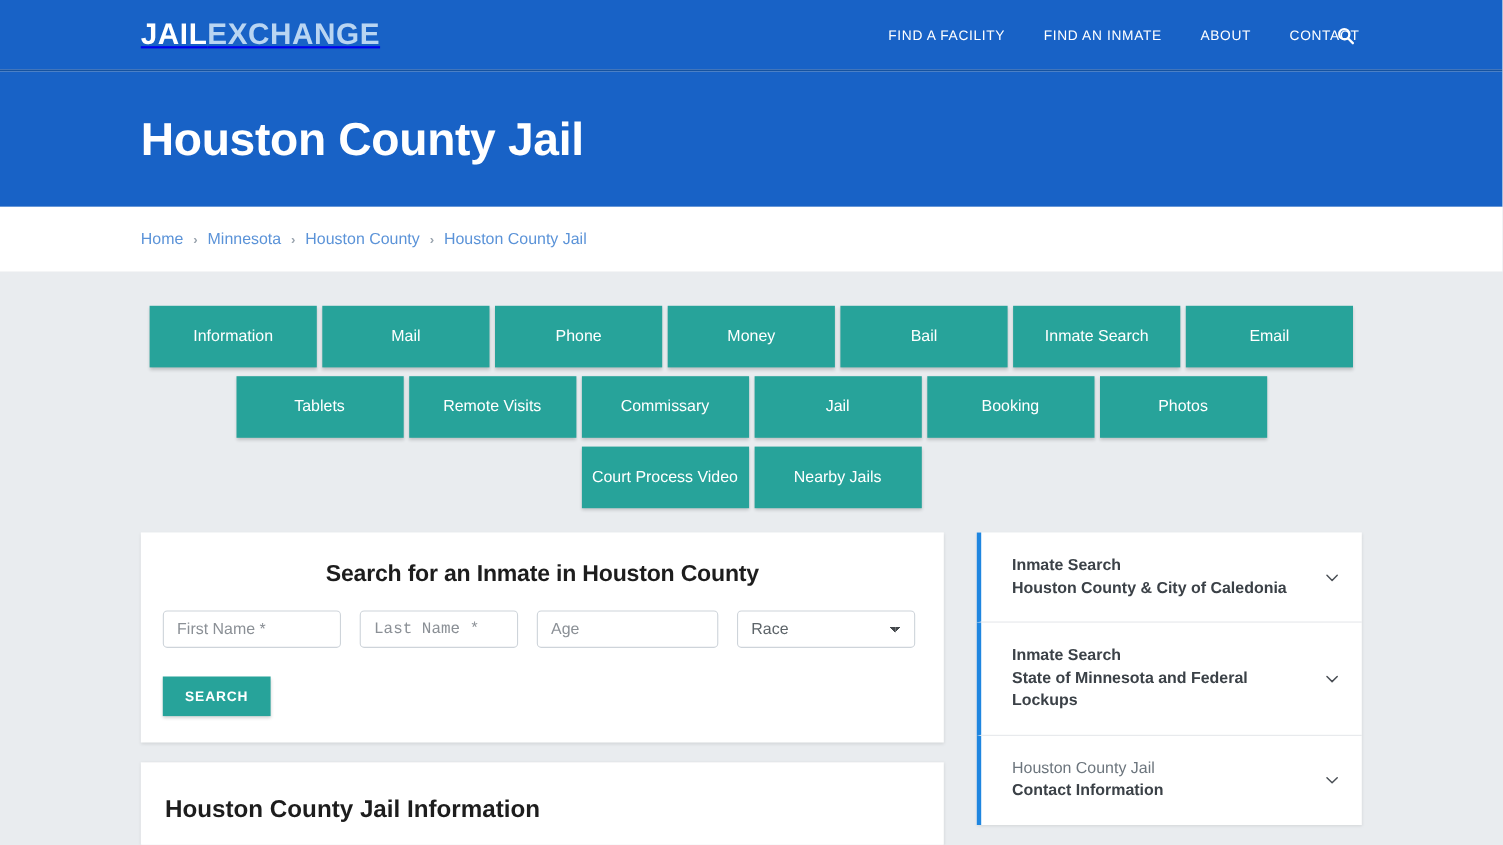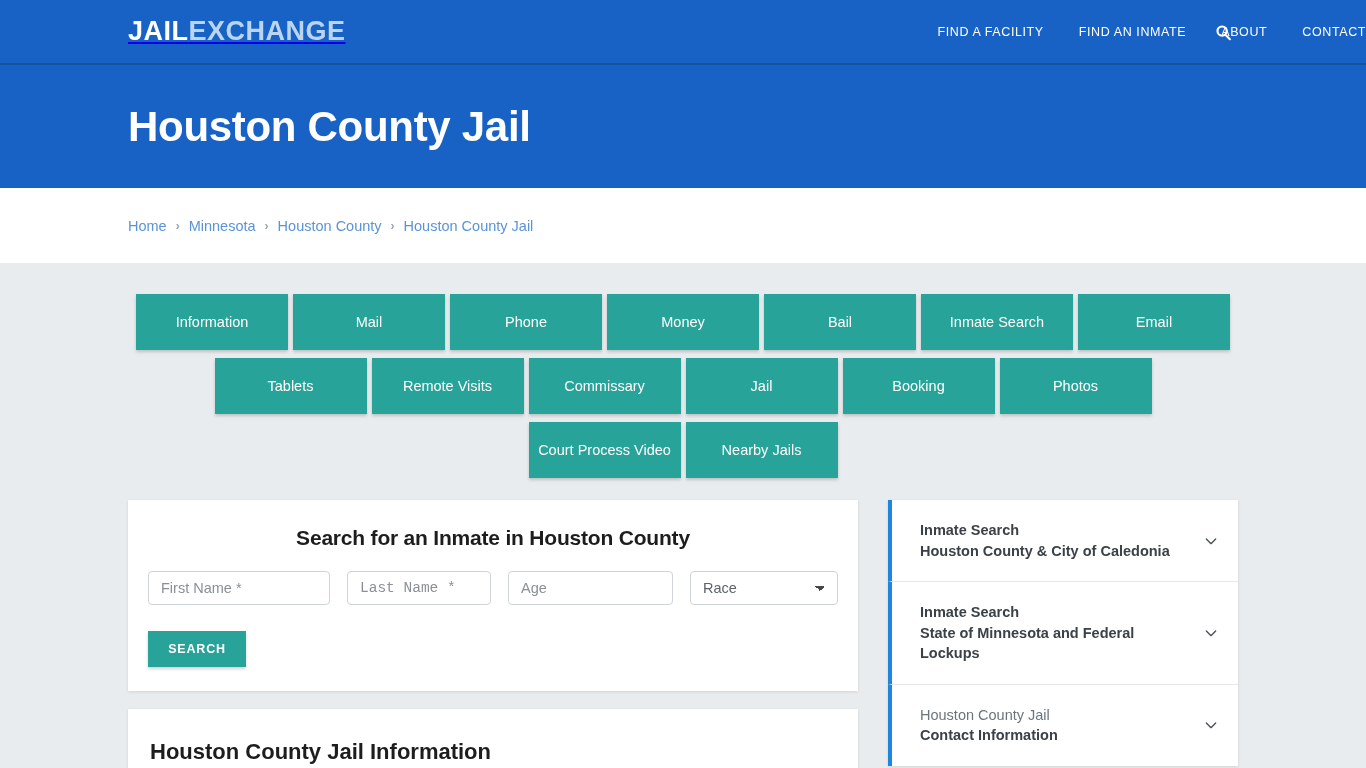--- a/index.html
+++ b/index.html
@@ -28,20 +28,21 @@
     line-height: 1;
     white-space: nowrap;
   }
   .logo .jail { color: #ffffff; }
   .logo .exchange { color: #b9d5f2; }
 
   .nav-links {
     margin-left: auto;
     display: flex;
     align-items: flex-start;
+    padding-right: 130px;
     gap: 35px;
   }
   .nav-link {
     color: #ffffff;
     font-size: 12.5px;
     letter-spacing: 0.6px;
     text-decoration: none;
     white-space: nowrap;
   }
   .nav-search-btn {
@@ -73,21 +74,21 @@
   }
   .hero h1 {
     color: #ffffff;
     font-size: 42px;
     font-weight: bold;
     letter-spacing: -0.3px;
   }
 
   
   .breadcrumb-band {
-    height: 75px;
+    height: 59px;
     background: #ffffff;
     display: flex;
     align-items: center;
     padding-left: 128px;
   }
   .breadcrumb { display: flex; align-items: center; gap: 9px; }
   .crumb {
     color: #5b93d8;
     font-size: 14.5px;
     text-decoration: none;
@@ -178,21 +179,21 @@
     border: 1px solid #ced4da;
     border-radius: 4px;
     padding: 0 12px;
     font-size: 14.5px;
     color: #5d6469;
     font-family: "Liberation Sans", sans-serif;
     background: #ffffff;
     outline: none;
   }
   .field::placeholder { color: #8b9096; opacity: 1; }
-  .f-first { width: 182px; }
+  .f-first { width: 162px; }
   .f-last  { width: 144px; font-family: Liberation Mono, monospace; }
   .f-age   { width: 165px; }
   .f-race  {
     width: 162px;
     appearance: none;
     -webkit-appearance: none;
     background-image:
       linear-gradient(45deg, transparent 50%, #44484c 50%),
       linear-gradient(135deg, #44484c 50%, transparent 50%);
     background-position:

